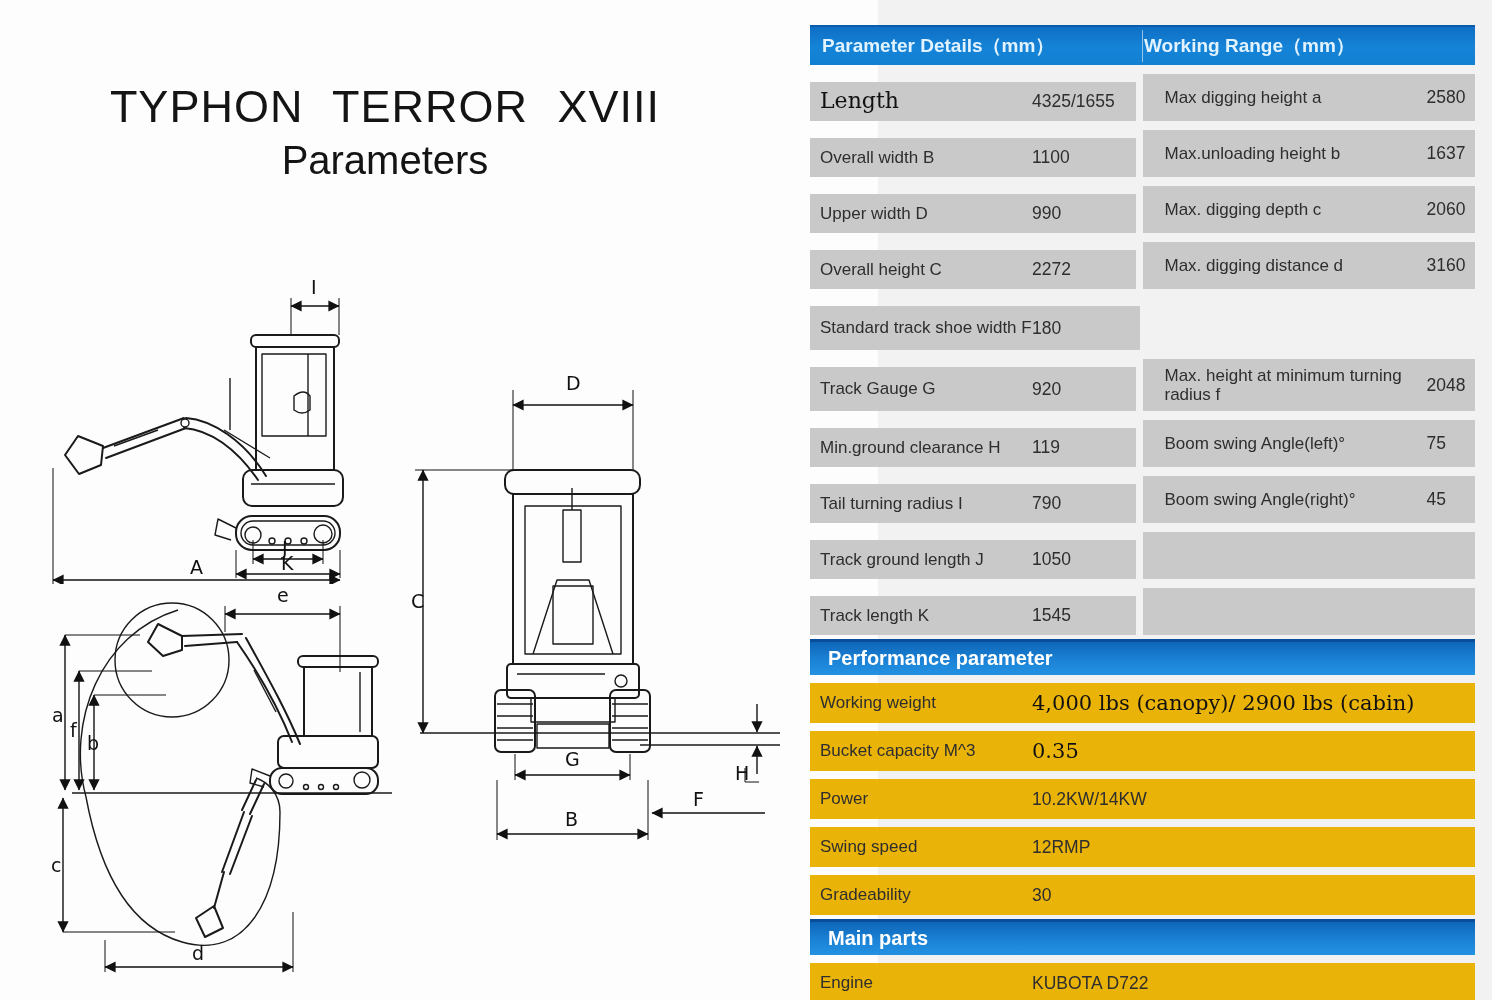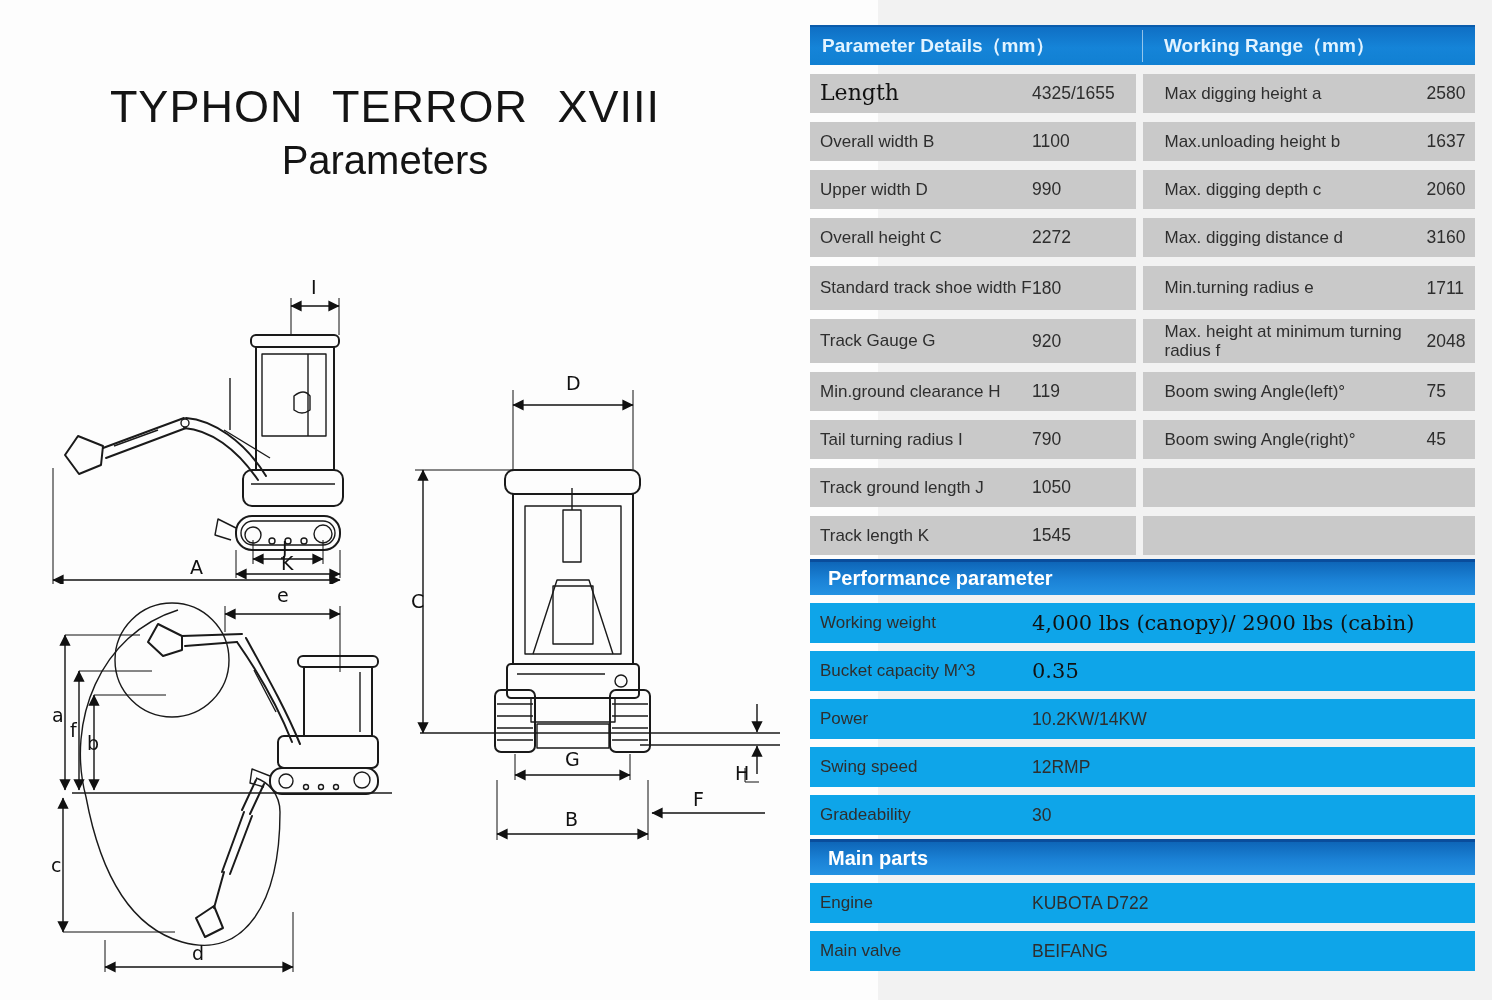--- a/index.html
+++ b/index.html
@@ -12,38 +12,38 @@
          font-family:Liberation Sans, sans-serif;color:#141414;}
   .title .t1{font-size:45px;letter-spacing:1px;word-spacing:16px;line-height:1.2;}
   .title .t2{font-size:40px;line-height:1.3;}
 
   
   .panel{position:absolute;left:810px;top:25px;width:665px;}
   .thead{position:relative;height:38px;border-top:2px solid #0b5cab;
          background:linear-gradient(180deg,#0f6fc4 0%,#1584d8 55%,#1180d2 100%);
          display:flex;align-items:center;font-size:19px;font-weight:bold;color:#e2f3ff;}
   .thead .th-l{padding-left:12px;width:322px;}
-  .thead .th-r{padding-left:20px;}
+  .thead .th-r{}
   .thead .divider{position:absolute;left:332px;top:3px;bottom:3px;width:1px;background:rgba(255,255,255,.55);}
 
   .drow{display:flex;margin-top:9px;}
   .drow .cell{background:#c9c9c9;display:flex;align-items:center;min-height:39px;}
   .drow.h2 .cell{min-height:44px;}
-  .cl{width:320px;padding-left:10px;}
+  .cl{width:320px;padding-left:10px;margin-top:8px;}
   .cr{width:314px;margin-left:7px;padding-left:21px;}
   .lbl{font-size:17px;line-height:1.12;width:212px;flex:0 0 212px;}
   .cr .lbl{width:262px;flex:0 0 262px;}
   .val{font-size:17.5px;flex:1;}
   .serif-lbl{font-family:"DejaVu Serif","Liberation Serif",serif;font-size:22px;color:#111;}
 
   .secbar{margin-top:4px;height:33px;border-top:3px solid #0a4d9c;
           background:linear-gradient(180deg,#0e66b8 0%,#1b82d6 55%,#2492e2 100%);
           display:flex;align-items:center;padding-left:18px;
           font-size:20px;font-weight:bold;color:#fff;}
-  .prow{display:flex;align-items:center;margin-top:8px;background:#0ea5e9;min-height:40px;padding-left:10px;}
+  .prow{display:flex;align-items:center;margin-top:8px;background:#eab308;min-height:40px;padding-left:10px;}
   .prow .plbl{font-size:17px;width:212px;flex:0 0 212px;}
   .prow .pval{font-size:17.5px;flex:1;}
   .prow .pval.serif{font-family:"DejaVu Serif","Liberation Serif",serif;font-size:21px;color:#111;}
 
   
   svg text{font-family:"DejaVu Sans","Liberation Sans",sans-serif;font-size:19px;fill:#111;}
   .m{fill:none;stroke:#1a1a1a;stroke-width:2;stroke-linejoin:round;stroke-linecap:round;}
   .m2{fill:none;stroke:#1a1a1a;stroke-width:1.4;stroke-linejoin:round;}
   .dim{stroke:#111;stroke-width:1.4;marker-start:url(#ar);marker-end:url(#ar);}
   .dim1{stroke:#111;stroke-width:1.4;marker-end:url(#ar);}
@@ -282,24 +282,20 @@
       <div class="cell cr">
           <span class="lbl">Max. digging distance d</span>
           <span class="val">3160</span>
         </div>
     </div>
     <div class="drow h2">
       <div class="cell cl">
           <span class="lbl">Standard track shoe width F</span>
           <span class="val">180</span>
         </div>
-      <div class="cell cr">
-          <span class="lbl">Min.turning radius e</span>
-          <span class="val">1711</span>
-        </div>
     </div>
     <div class="drow h2">
       <div class="cell cl">
           <span class="lbl">Track Gauge G</span>
           <span class="val">920</span>
         </div>
       <div class="cell cr">
           <span class="lbl">Max. height at minimum turning radius f</span>
           <span class="val">2048</span>
         </div>

